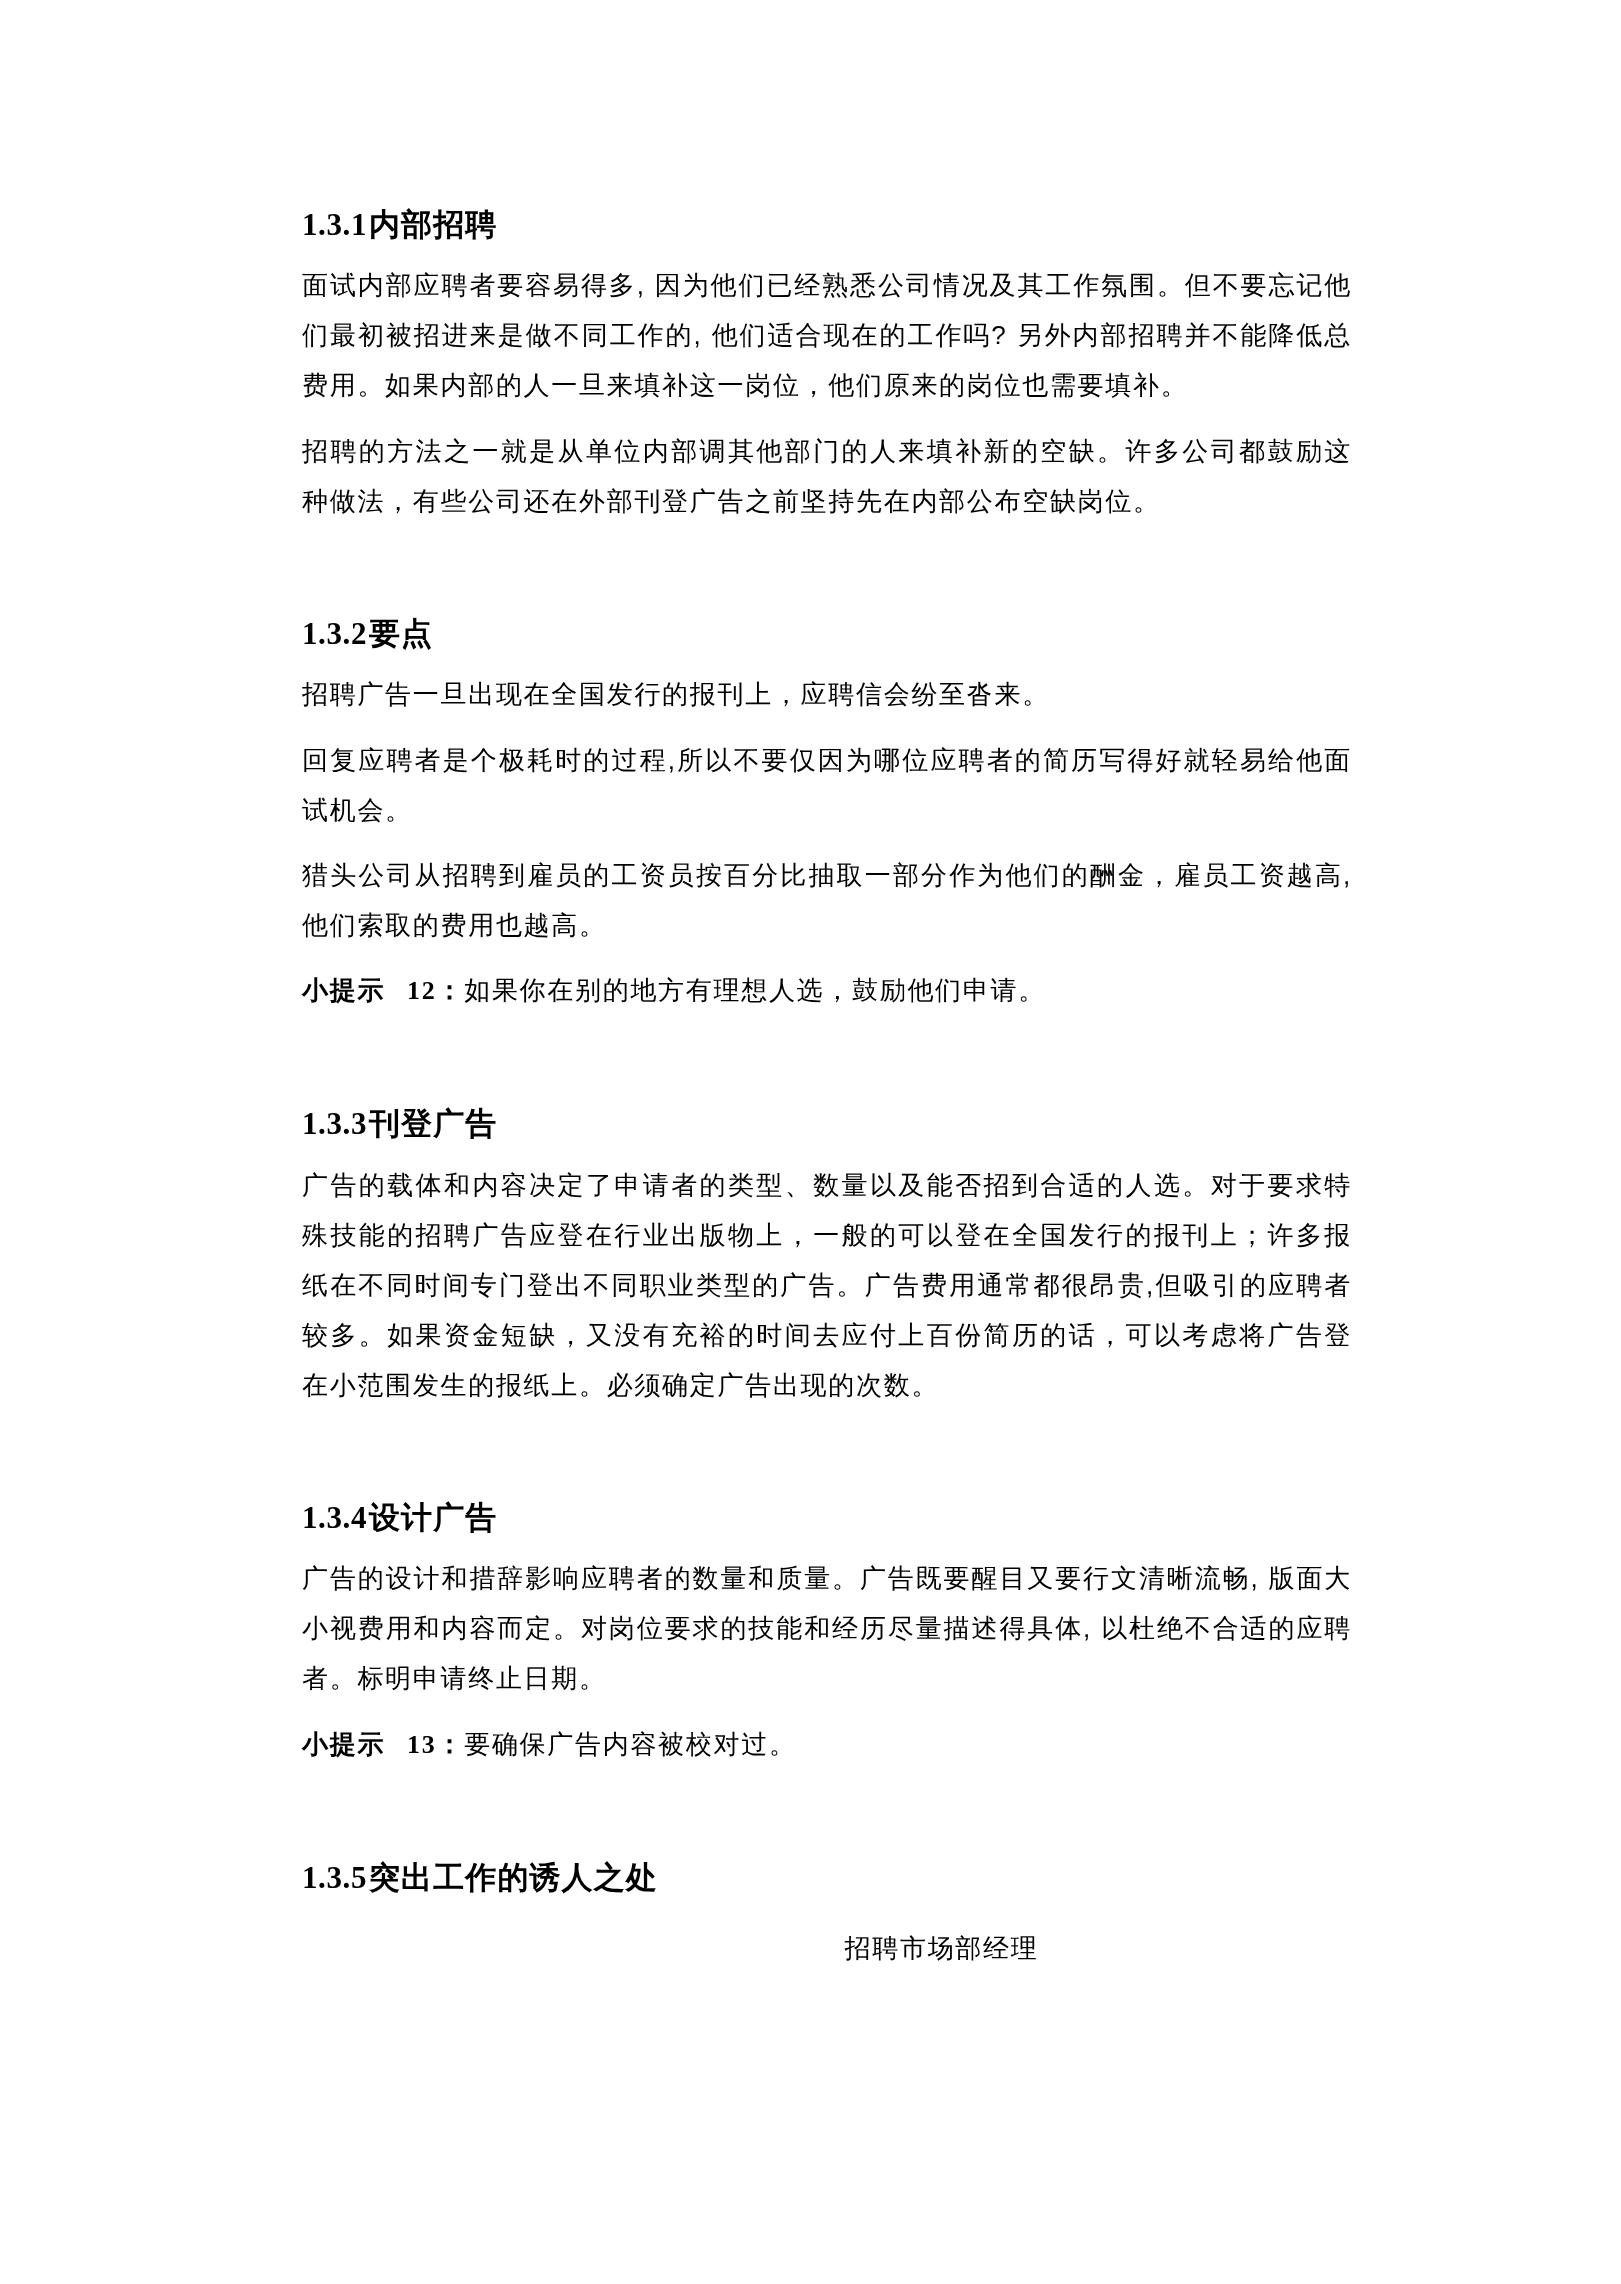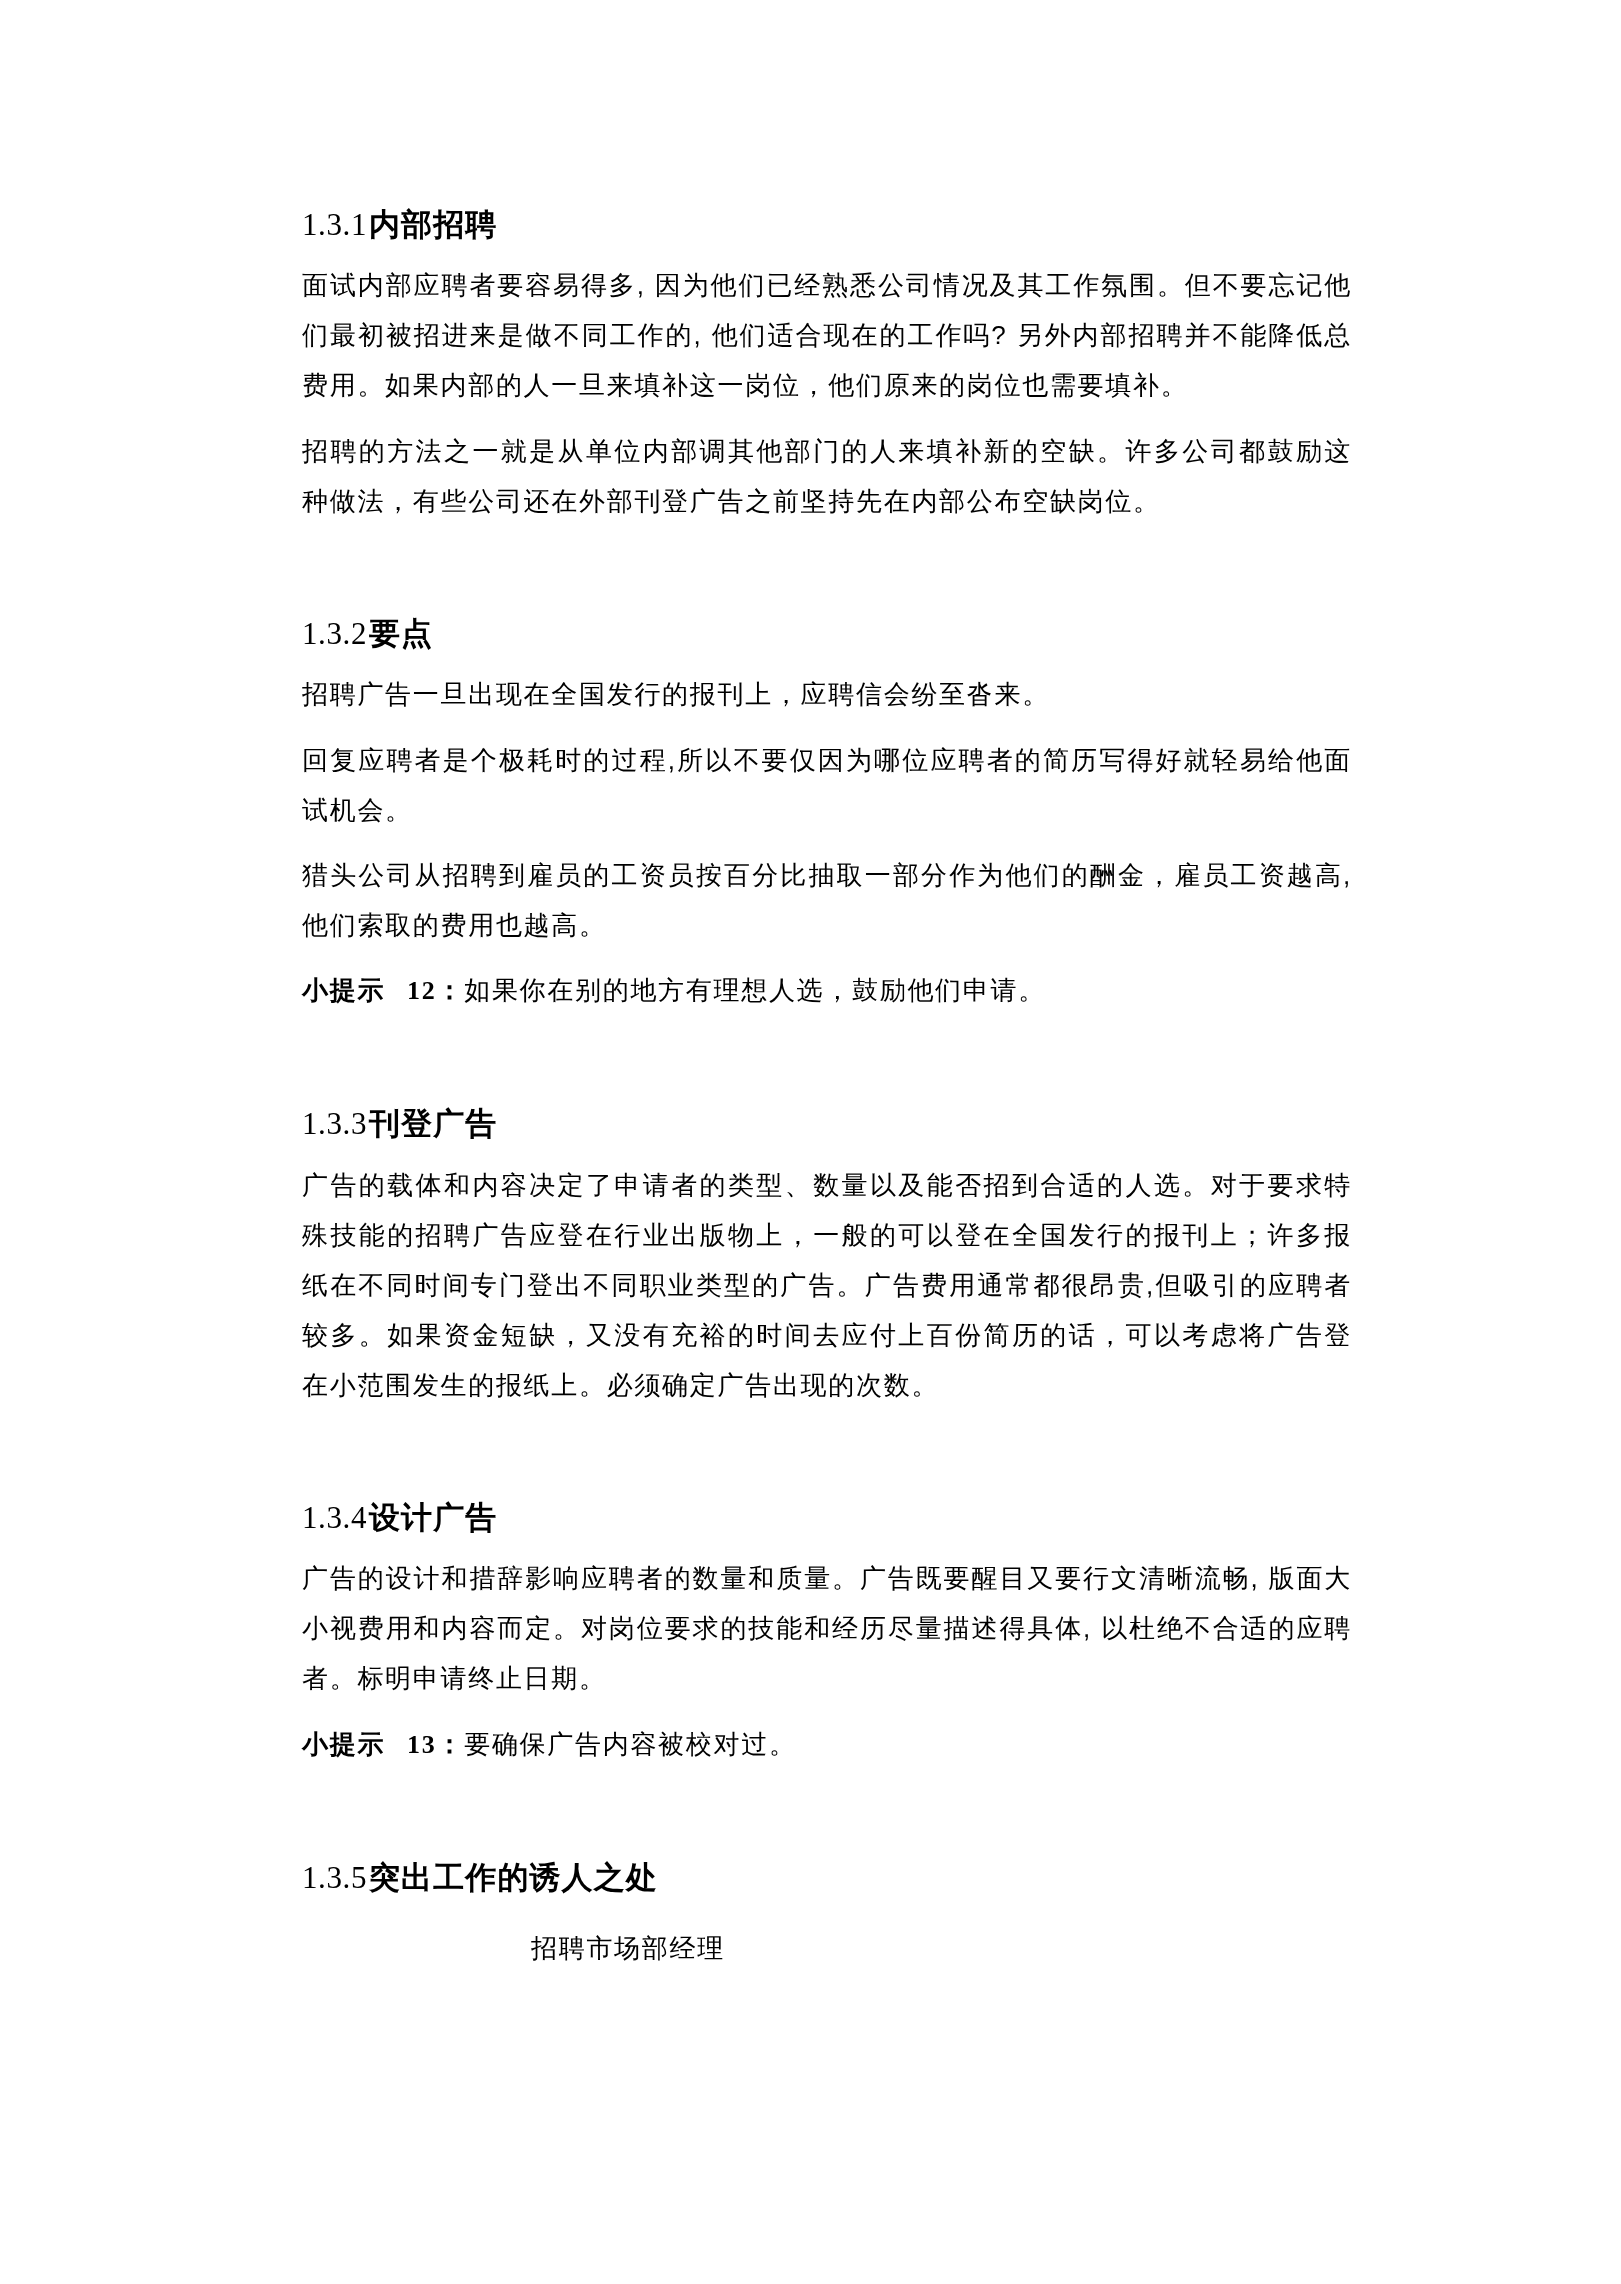--- a/index.html
+++ b/index.html
@@ -27,21 +27,21 @@
     font-size: 31px;
     font-weight: 700;
     line-height: 41px;
     margin: 87px 0 0 0;
     letter-spacing: 1.1px;
     white-space: nowrap;
   }
   section:first-child .heading { margin-top: 0; }
   .h-num {
     font-family: "Liberation Serif", "DejaVu Serif", serif;
-    font-weight: 400;
+    font-weight: 700;
     letter-spacing: 0.6px;
   }
   .h-title { margin-left: 2px; }
   .body-p {
     font-size: 26px;
     line-height: 50px;
     letter-spacing: 1.7px;
     text-align: justify;
     margin: 15.4px 0 0 0;
   }
@@ -49,21 +49,21 @@
   .tip-num {
     font-family: "Liberation Serif", "DejaVu Serif", serif;
     font-weight: 700;
     margin-left: 22px;
   }
   .tip-sep { font-weight: 700; }
   .tip-text { }
   .indent-p {
     margin-top: 25px;
     padding-left: 229px;
-    text-align: left;
+    text-align: center;
   }
 </style>
 </head>
 <body>
 
 <div class="page">
   <main class="content">
       <section>
         <h2 class="heading"><span class="h-num">1.3.1</span><span class="h-title">内部招聘</span></h2>
         <p class="body-p">面试内部应聘者要容易得多, 因为他们已经熟悉公司情况及其工作氛围。但不要忘记他们最初被招进来是做不同工作的, 他们适合现在的工作吗? 另外内部招聘并不能降低总费用。如果内部的人一旦来填补这一岗位，他们原来的岗位也需要填补。</p>

